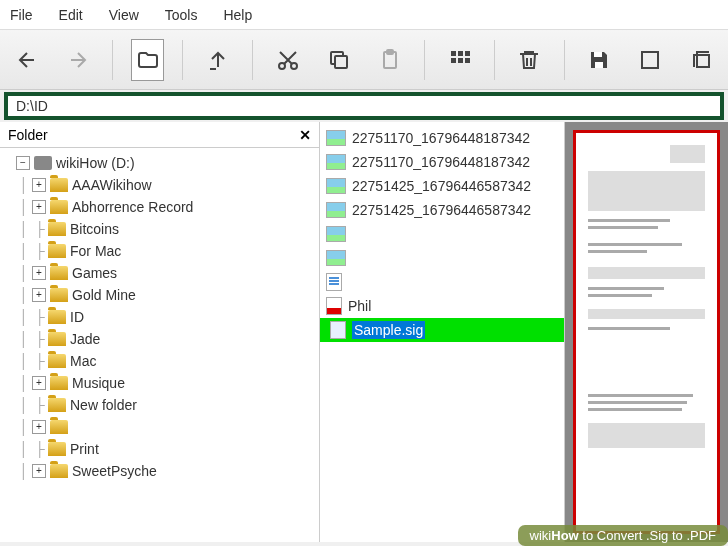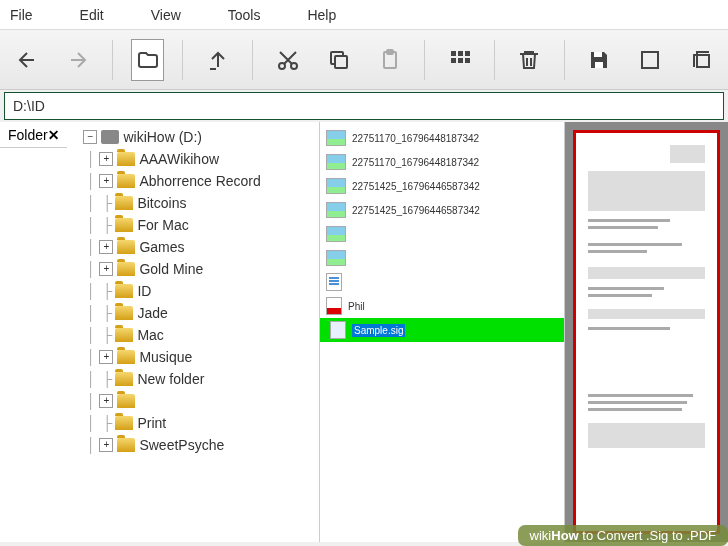--- a/index.html
+++ b/index.html
@@ -1,41 +1,41 @@
 <!DOCTYPE html>
 <html><head>
 <meta charset="utf-8">
 <style>
 * { margin: 0; padding: 0; box-sizing: border-box; font-family: Arial, sans-serif; }
 body { width: 728px; height: 546px; overflow: hidden; background: #f0f0f0; position: relative; }
 
-.menubar { height: 30px; background: #fff; display: flex; align-items: center; padding: 0 10px; gap: 47px; border-bottom: 1px solid #ddd; }
+.menubar { height: 30px; background: #fff; display: flex; align-items: center; padding: 0 10px; gap: 26px; border-bottom: 1px solid #ddd; }
 .menubar span { font-size: 14px; color: #333; cursor: pointer; }
 
 .toolbar { height: 60px; background: linear-gradient(#f5f5f5, #e8e8e8); display: flex; align-items: center; padding: 0 10px; gap: 18px; border-bottom: 1px solid #ccc; }
 .tool-btn { width: 42px; height: 42px; display: flex; align-items: center; justify-content: center; cursor: pointer; color: #444; }
 .tool-btn.active { border: 1px solid #999; background: #fff; }
 .tool-sep { width: 1px; height: 40px; background: #ccc; }
 
-.pathbar { height: 28px; background: #fff; border: 1px solid #14532d; margin: 2px 4px; display: flex; align-items: center; padding: 0 8px; font-size: 14px; color: #333; }
+.pathbar { height: 28px; background: #fff; border: 4px solid #14532d; margin: 2px 4px; display: flex; align-items: center; padding: 0 8px; font-size: 14px; color: #333; }
 
 .main { display: flex; height: 420px; }
 
-.folder-panel { width: 320px; background: #fff; border-right: 1px solid #ccc; display: flex; }
+.folder-panel { width: 320px; background: #fff; border-right: 1px solid #ccc; display: flex; flex-direction: column; }
 .folder-header { height: 26px; display: flex; align-items: center; justify-content: space-between; padding: 0 8px; border-bottom: 1px solid #ccc; font-size: 14px; }
 .folder-tree { flex: 1; overflow-y: auto; padding: 4px 0; }
 .tree-item { display: flex; align-items: center; height: 22px; font-size: 14px; color: #333; cursor: pointer; white-space: nowrap; }
 .tree-toggle { width: 14px; height: 14px; border: 1px solid #999; display: inline-flex; align-items: center; justify-content: center; font-size: 10px; line-height: 1; margin-right: 4px; background: #fff; }
 .tree-line { display: inline-block; width: 16px; text-align: center; color: #aaa; }
 .folder-icon { width: 18px; height: 14px; background: linear-gradient(#f5d76e, #d4a017); border-radius: 2px 2px 0 0; margin-right: 4px; position: relative; display: inline-block; }
 .folder-icon::before { content: ''; position: absolute; top: -3px; left: 0; width: 8px; height: 3px; background: #d4a017; border-radius: 2px 2px 0 0; }
 .drive-icon { width: 18px; height: 14px; background: #888; border-radius: 2px; margin-right: 4px; display: inline-block; }
 
 .file-panel { width: 245px; background: #fff; border-right: 1px solid #ccc; overflow-y: auto; padding: 4px 0; }
-.file-item { display: flex; align-items: center; height: 24px; padding: 0 6px; font-size: 10px; color: #333; cursor: pointer; white-space: nowrap; overflow: hidden; }
+.file-item { display: flex; align-items: center; height: 24px; padding: 0 6px; font-size: 14px; color: #333; cursor: pointer; white-space: nowrap; overflow: hidden; }
 .file-item.selected { background: #00e000; padding-left: 10px; }
 .file-item.selected .file-name { background: #0078d7; color: #fff; padding: 1px 2px; }
 .img-thumb { width: 20px; height: 16px; background: linear-gradient(#87ceeb 60%, #90ee90 60%); border: 1px solid #aaa; margin-right: 6px; }
 .pdf-thumb { width: 16px; height: 18px; background: #fff; border: 1px solid #aaa; margin-right: 6px; position: relative; }
 .pdf-thumb::after { content: ''; position: absolute; bottom: 0; left: 0; right: 0; height: 6px; background: #d00; }
 .doc-thumb { width: 16px; height: 18px; background: #fff; border: 1px solid #aaa; margin-right: 6px; position: relative; }
 .doc-thumb::after { content: ''; position: absolute; top: 3px; left: 2px; right: 2px; height: 2px; background: #4a90d9; box-shadow: 0 3px 0 #4a90d9, 0 6px 0 #4a90d9; }
 .txt-thumb { width: 16px; height: 18px; background: #e8f0fe; border: 1px solid #aaa; margin-right: 6px; }
 
 .preview-panel { flex: 1; background: #888; padding: 8px; overflow: hidden; }

